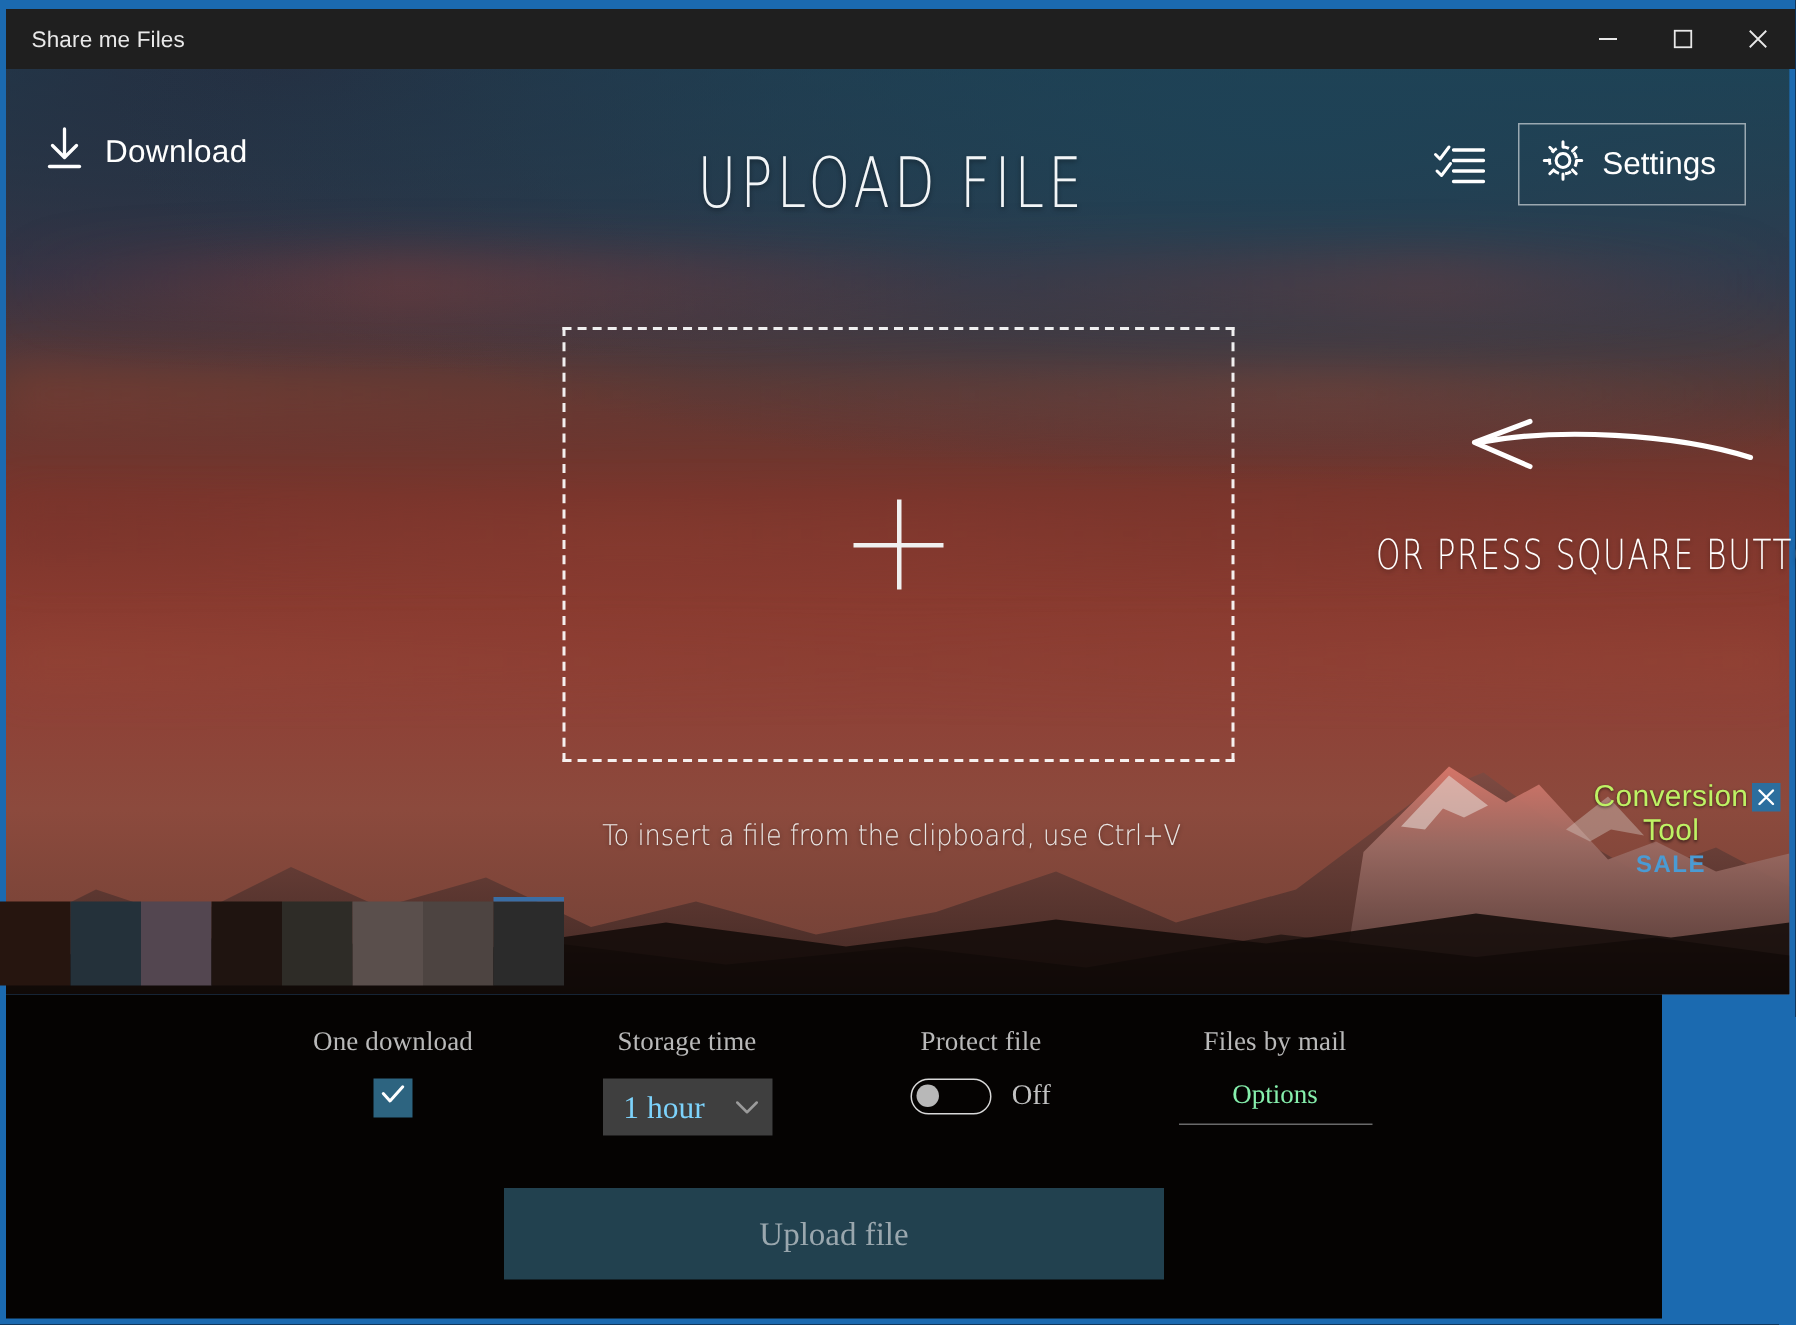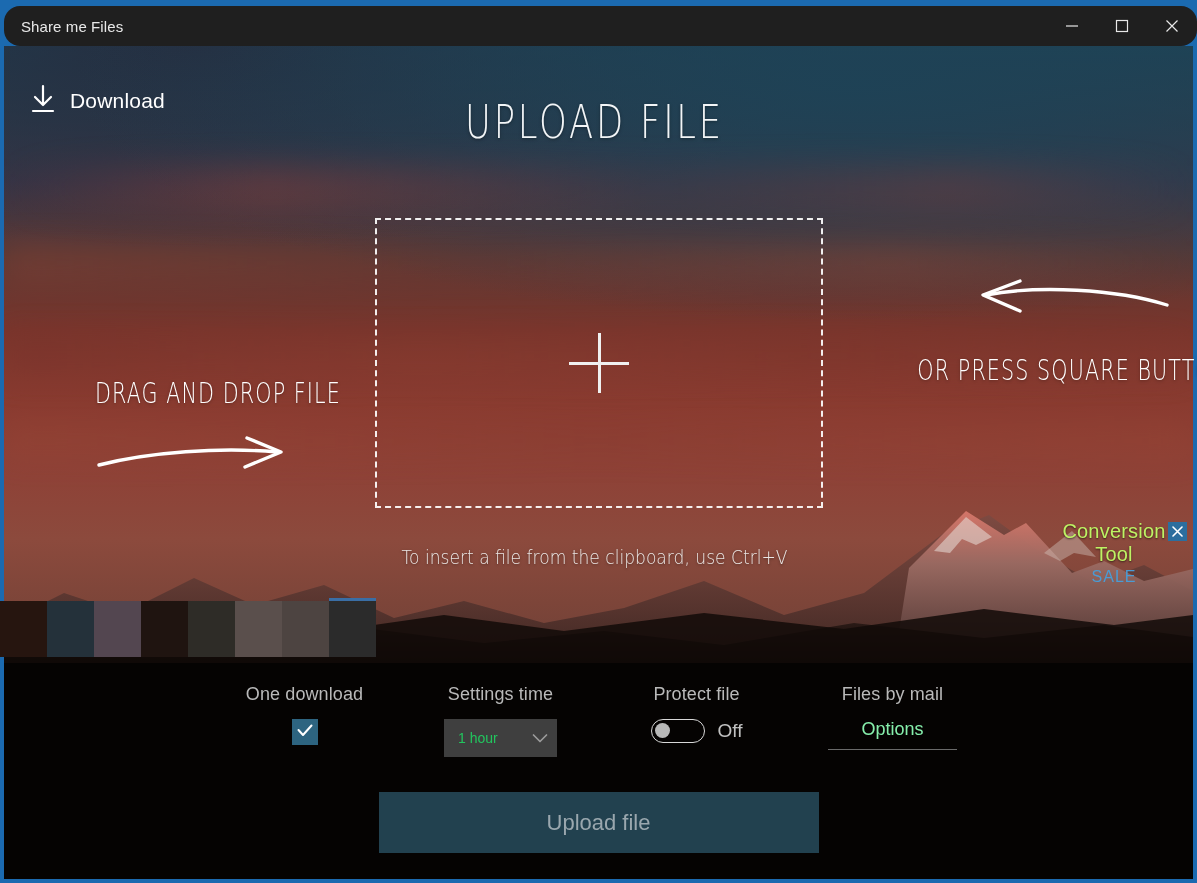--- a/index.html
+++ b/index.html
@@ -17,21 +17,20 @@
     overflow: hidden;
   }
 
   
   .titlebar {
     position: absolute; left: 4px; top: 6px;
     width: 1193px; height: 40px;
     background: #1f1f1f;
     display: flex; align-items: center;
     z-index: 60;
-    border-radius: 16px;
   }
   .titlebar-title {
     color: #e8e8e8; font-size: 15px; margin-left: 17px;
     letter-spacing: .1px; white-space: nowrap;
   }
   .win-controls { margin-left: auto; display: flex; height: 40px; }
   .win-btn {
     width: 50px; height: 40px;
     display: flex; align-items: center; justify-content: center;
     cursor: default;
@@ -167,30 +166,31 @@
     width: 19px; height: 19px; background: #2c6e9e;
     display: flex; align-items: center; justify-content: center;
     cursor: default;
   }
   .ad-icon { line-height: 0; margin-bottom: 3px; }
   .ad-title {
     color: #bef264; font-size: 20px; letter-spacing: .2px;
     text-shadow: 0 1px 2px rgba(0,0,0,.6);
   }
   .ad-sale {
-    color: #4a9bd4; font-size: 16px; font-weight: normal;
+    color: #4a9bd4; font-size: 16px; font-weight: bold;
     letter-spacing: 1px; margin-top: 2px;
   }
 
   
   .bottom {
     position: absolute; left: 4px; top: 663px;
-    width: 1189px; height: 216px;
+    width: 1104px; height: 216px;
     background: #050302;
     z-index: 40;
+    font-family: Liberation Serif, serif;
   }
   .opts {
     position: absolute; left: 0; top: 0; width: 100%;
     display: flex; justify-content: center; gap: 0;
     padding-top: 21px;
   }
   .opt { text-align: center; }
   .opt-label {
     color: #b9b9b9; font-size: 18px; letter-spacing: .1px;
     margin-bottom: 14px; white-space: nowrap;
@@ -203,21 +203,21 @@
   .checkbox {
     width: 26px; height: 26px; background: #2d6480;
     display: inline-flex; align-items: center; justify-content: center;
     cursor: default;
   }
   .dropdown {
     width: 113px; height: 38px; background: #3f3f3f;
     display: inline-flex; align-items: center;
     padding: 0 9px 0 14px; cursor: default;
   }
-  .dropdown .val { color: #22c55e; font-size: 14px; text-align: right; }
+  .dropdown .val { color: #7dd3fc; font-size: 21px; text-align: right; }
   .dropdown .chev { margin-left: auto; line-height: 0; }
 
   .toggle-row { display: inline-flex; align-items: center; gap: 13px; justify-content: center; }
   .toggle {
     width: 54px; height: 24px; border-radius: 12px;
     border: 1.6px solid #d8d8d8; position: relative;
     background: transparent; cursor: default;
   }
   .toggle .knob {
     position: absolute; left: 3px; top: 3px;
@@ -285,32 +285,48 @@
       <svg width="26" height="30" viewBox="0 0 26 30">
         <path d="M13 2 L13 20 M13 21 L5 13 M13 21 L21 13" stroke="#fff" stroke-width="2.2" fill="none" stroke-linecap="round"></path>
         <path d="M3 27 L23 27" stroke="#fff" stroke-width="2.2" stroke-linecap="round"></path>
       </svg>
     </span>
     <span class="lbl">Download</span>
   </div>
 
   <div class="hdr-title">UPLOAD FILE</div>
 
+  <div class="hdr-right">
+    <span class="checklist-btn">
+      <svg width="36" height="30" viewBox="0 0 36 30">
+        <path d="M2 8 L5 11 L11 3" stroke="#fff" stroke-width="2" fill="none" stroke-linecap="round" stroke-linejoin="round"></path>
+        <path d="M3 19 L6 22 L12 14" stroke="#fff" stroke-width="2" fill="none" stroke-linecap="round" stroke-linejoin="round"></path>
+        <path d="M14 5 L34 5 M14 12 L34 12 M14 19 L34 19 M14 26 L34 26" stroke="#fff" stroke-width="2.2" stroke-linecap="round"></path>
+      </svg>
+    </span>
+    <div class="settings-btn">
+      <span>
+        <svg width="30" height="30" viewBox="0 0 30 30">
+          <g stroke="#fff" stroke-width="2" fill="none">
+            <circle cx="15" cy="15" r="4.6"></circle>
+            <path d="M15 2.5 L15 6 M15 24 L15 27.5 M2.5 15 L6 15 M24 15 L27.5 15
+                     M6.2 6.2 L8.7 8.7 M21.3 21.3 L23.8 23.8
+                     M23.8 6.2 L21.3 8.7 M8.7 21.3 L6.2 23.8" stroke-linecap="round"></path>
+            <circle cx="15" cy="15" r="9" stroke-dasharray="4.2 4.2"></circle>
+          </g>
+        </svg>
+      </span>
+      <span class="lbl">Settings</span>
+    </div>
+  </div>
 
   <div class="dropzone">
     <div class="plus"></div>
   </div>
 
-  <div class="hint hint-left">
-    <div class="hint-text">DRAG AND DROP FILE</div>
-    <svg width="195" height="48" viewBox="0 0 195 48" style="margin-top:28px">
-      <path d="M4 31 C55 18, 125 13, 182 18" stroke="#fff" stroke-width="3.4" fill="none" stroke-linecap="round"></path>
-      <path d="M152 4 L186 18 L150 33" stroke="#fff" stroke-width="3.4" fill="none" stroke-linecap="round" stroke-linejoin="round"></path>
-    </svg>
-  </div>
 
   <div class="hint hint-right">
     <svg width="195" height="48" viewBox="0 0 195 48">
       <path d="M191 30 C140 14, 62 10, 10 20" stroke="#fff" stroke-width="3.4" fill="none" stroke-linecap="round"></path>
       <path d="M44 6 L7 20 L44 36" stroke="#fff" stroke-width="3.4" fill="none" stroke-linecap="round" stroke-linejoin="round"></path>
     </svg>
     <div class="hint-text" style="margin-top:30px">OR PRESS SQUARE BUTTON</div>
   </div>
 
   <div class="clipboard-hint">To insert a file from the clipboard, use Ctrl+V</div>
@@ -344,21 +360,21 @@
         <div class="checkbox">
           <span>
             <svg width="16" height="13" viewBox="0 0 16 13">
               <path d="M1.5 6 L6 11 L14.5 1.5" stroke="#fff" stroke-width="2" fill="none" stroke-linecap="round" stroke-linejoin="round"></path>
             </svg>
           </span>
         </div>
       </div>
 
       <div class="opt opt-storage">
-        <div class="opt-label">Settings time</div>
+        <div class="opt-label">Storage time</div>
         <div class="dropdown">
           <span class="val">1 hour</span>
           <span class="chev">
             <svg width="16" height="10" viewBox="0 0 16 10">
               <path d="M1.5 2 L8 8.5 L14.5 2" stroke="#9b9b9b" stroke-width="1.7" fill="none" stroke-linecap="round" stroke-linejoin="round"></path>
             </svg>
           </span>
         </div>
       </div>
 

